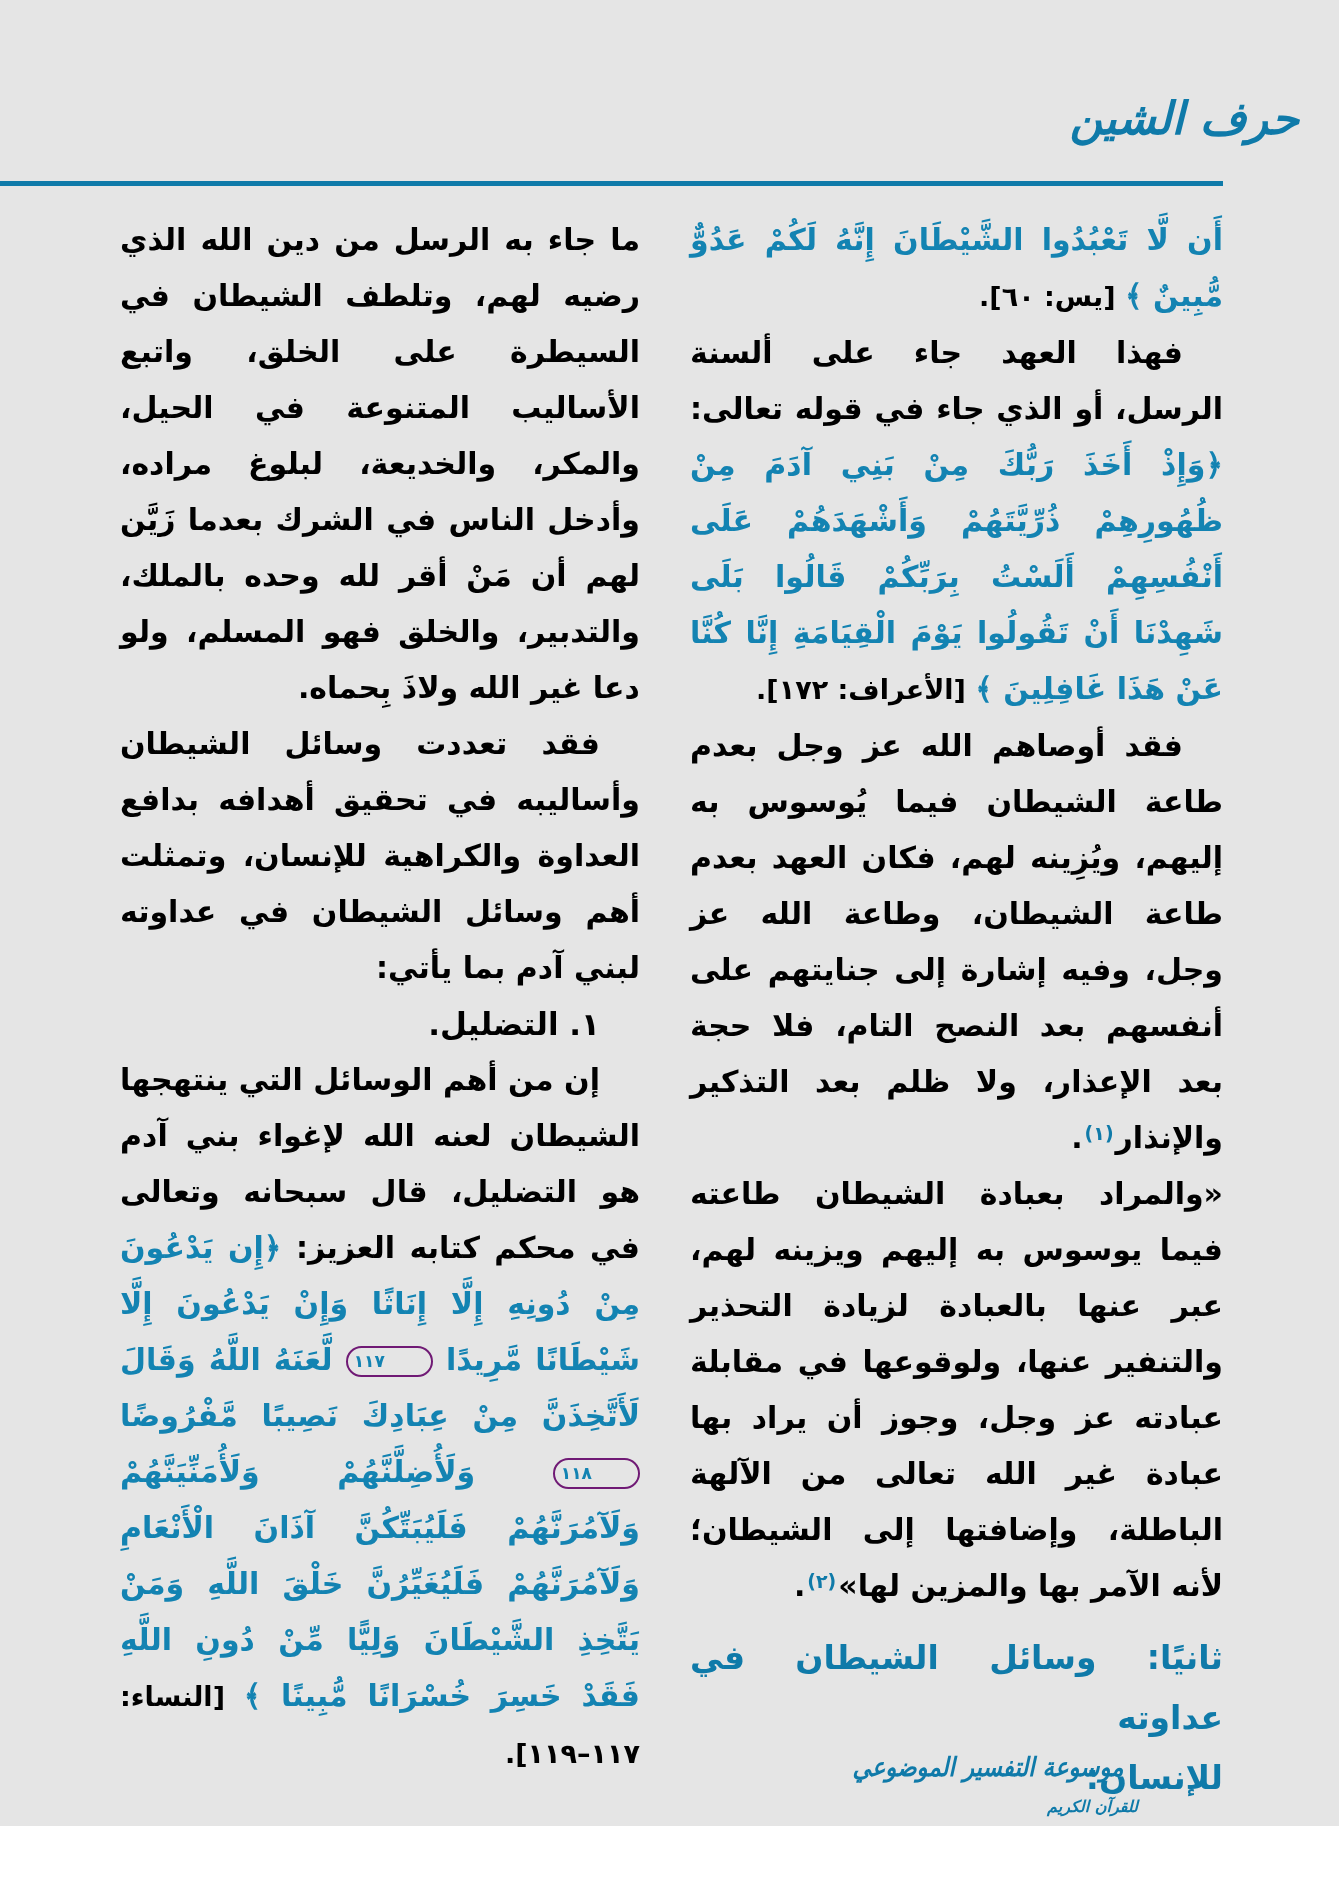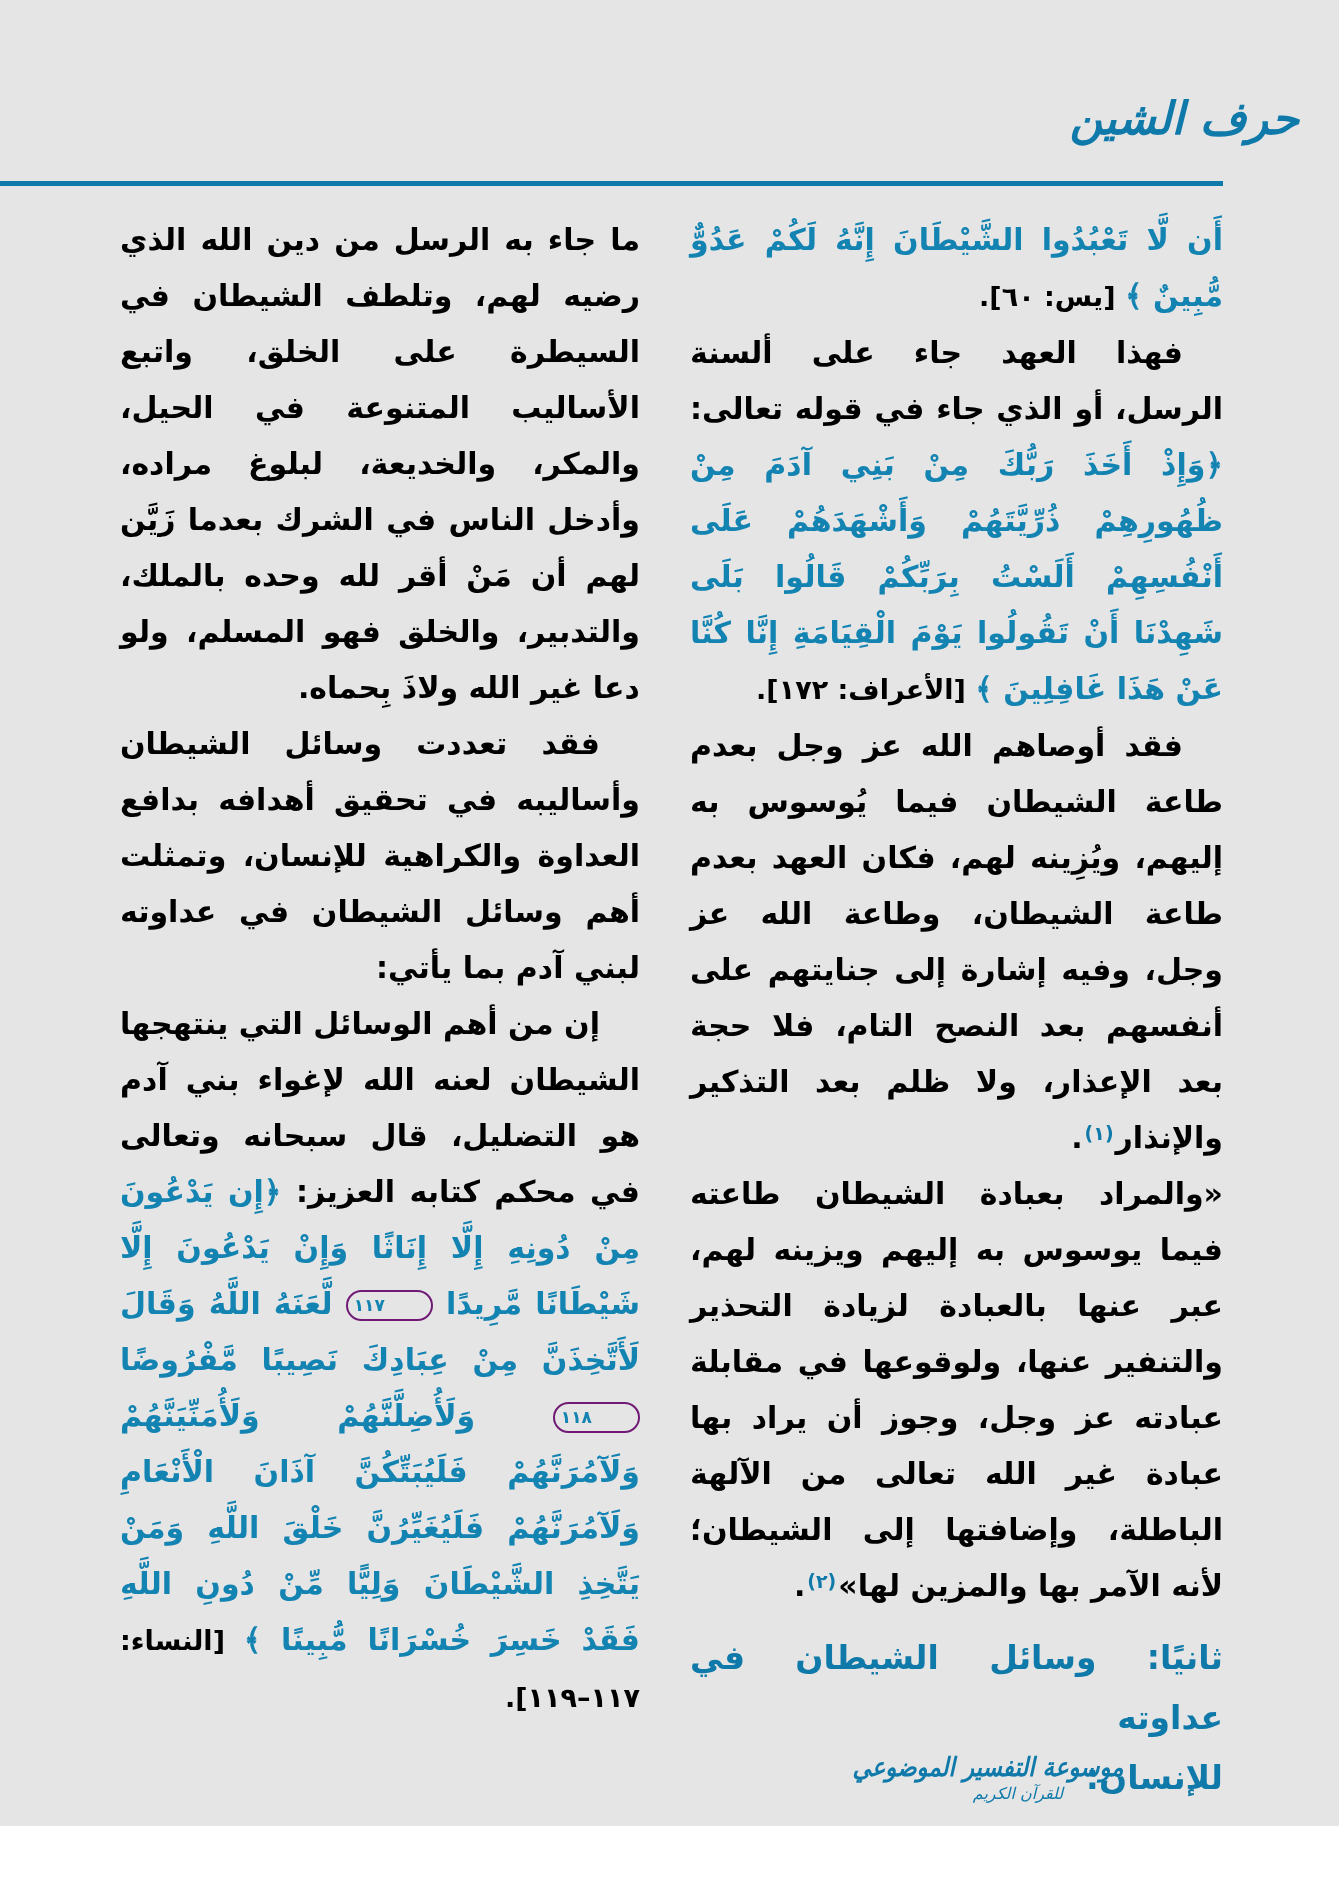--- a/index.html
+++ b/index.html
@@ -50,21 +50,21 @@
   .th-line2 { font-size:33px; line-height:60px; text-align:right; }
   
   .logo {
     position:absolute; top:1752px; left:898px; width:240px;
     text-align:center; color:#0f7aa9;
   }
   .logo-line1 {
     font-size:26px; font-weight:700; font-style:italic; white-space:nowrap;
     transform:scaleX(.88); transform-origin:center;
   }
-  .logo-line2 { font-size:16px; font-weight:400; font-style:italic; margin-top:2px; }
+  .logo-line2 { font-size:16px; font-weight:700; font-style:italic; margin-top:15px;text-align:right; }
   .page-badge {
     position:absolute; top:1849px; left:1247px; width:86px; height:73px;
     border-radius:30px; background:#7ec2e0; color:#ffffff;
     display:flex; align-items:center; justify-content:center;
     font-size:30px; font-weight:700;
   }
 </style>
 </head>
 <body>
 
@@ -91,20 +91,21 @@
       </div>
 
     </section>
 
     <section class="col col-left">
       <p class="para"><span>ما جاء به الرسل من دين الله الذي رضيه لهم، وتلطف الشيطان في السيطرة على الخلق، واتبع الأساليب المتنوعة في الحيل، والمكر، والخديعة، لبلوغ مراده، وأدخل الناس في الشرك بعدما زَيَّن لهم أن مَنْ أقر لله وحده بالملك، والتدبير، والخلق فهو المسلم، ولو دعا غير الله ولاذَ بِحماه.</span></p>
 
 
       <p class="para indent"><span>فقد تعددت وسائل الشيطان وأساليبه في تحقيق أهدافه بدافع العداوة والكراهية للإنسان، وتمثلت أهم وسائل الشيطان في عداوته لبني آدم بما يأتي:</span></p>
 
+      <p class="para indent subhead"><span>١. التضليل.</span></p>
 
       <p class="para indent"><span>إن من أهم الوسائل التي ينتهجها الشيطان لعنه الله لإغواء بني آدم هو التضليل، قال سبحانه وتعالى في محكم كتابه العزيز: </span><span class="qt">﴿إِن يَدْعُونَ مِنْ دُونِهِ إِلَّا إِنَاثًا وَإِنْ يَدْعُونَ إِلَّا شَيْطَانًا مَّرِيدًا </span><span class="ayah">١١٧</span><span class="qt"> لَّعَنَهُ اللَّهُ وَقَالَ لَأَتَّخِذَنَّ مِنْ عِبَادِكَ نَصِيبًا مَّفْرُوضًا </span><span class="ayah">١١٨</span><span class="qt"> وَلَأُضِلَّنَّهُمْ وَلَأُمَنِّيَنَّهُمْ وَلَآمُرَنَّهُمْ فَلَيُبَتِّكُنَّ آذَانَ الْأَنْعَامِ وَلَآمُرَنَّهُمْ فَلَيُغَيِّرُنَّ خَلْقَ اللَّهِ وَمَنْ يَتَّخِذِ الشَّيْطَانَ وَلِيًّا مِّنْ دُونِ اللَّهِ فَقَدْ خَسِرَ خُسْرَانًا مُّبِينًا ﴾</span><span class="ct"> [النساء: ١١٧–١١٩].</span></p>
 
     </section>
 
   </div>
 
   <div class="logo">
     <div class="logo-line1">موسوعة التفسير الموضوعي</div>
     <div class="logo-line2">للقرآن الكريم</div>

